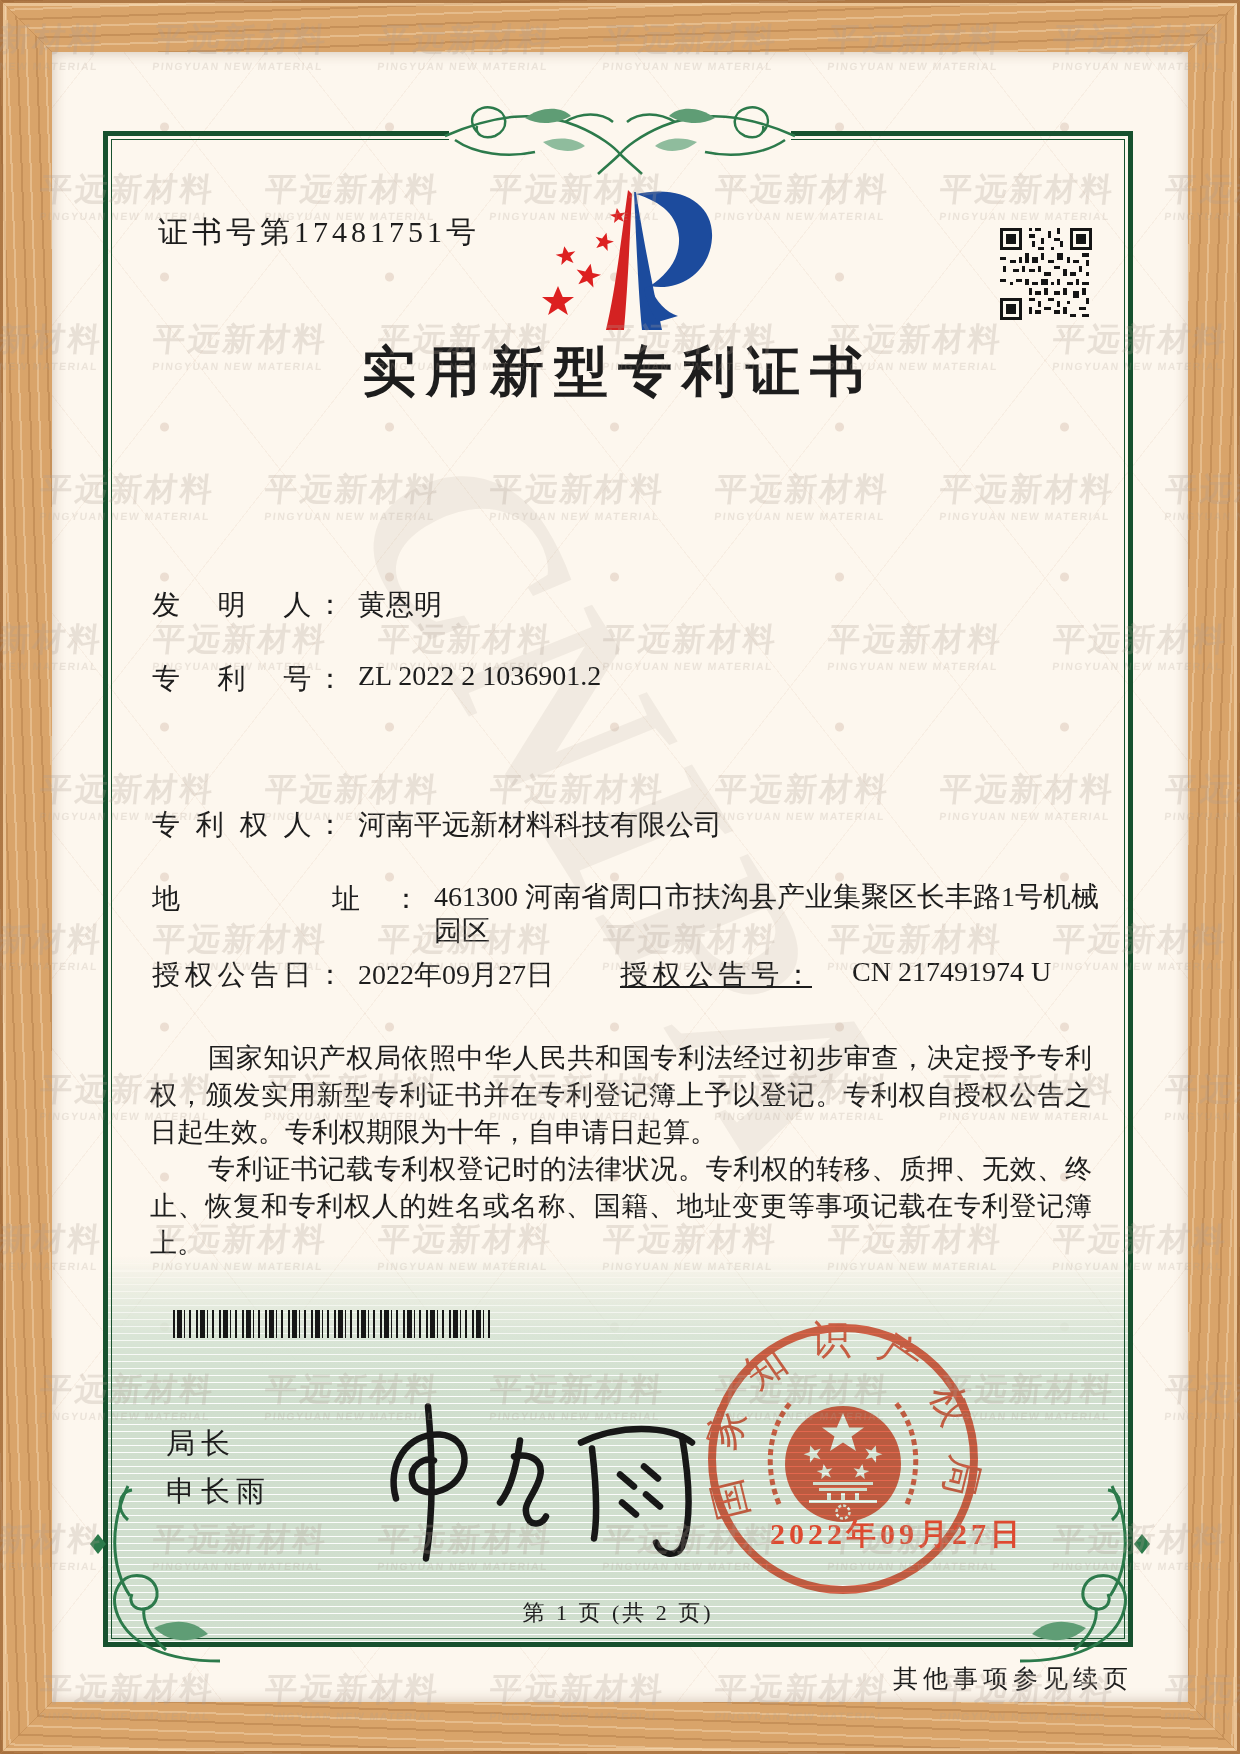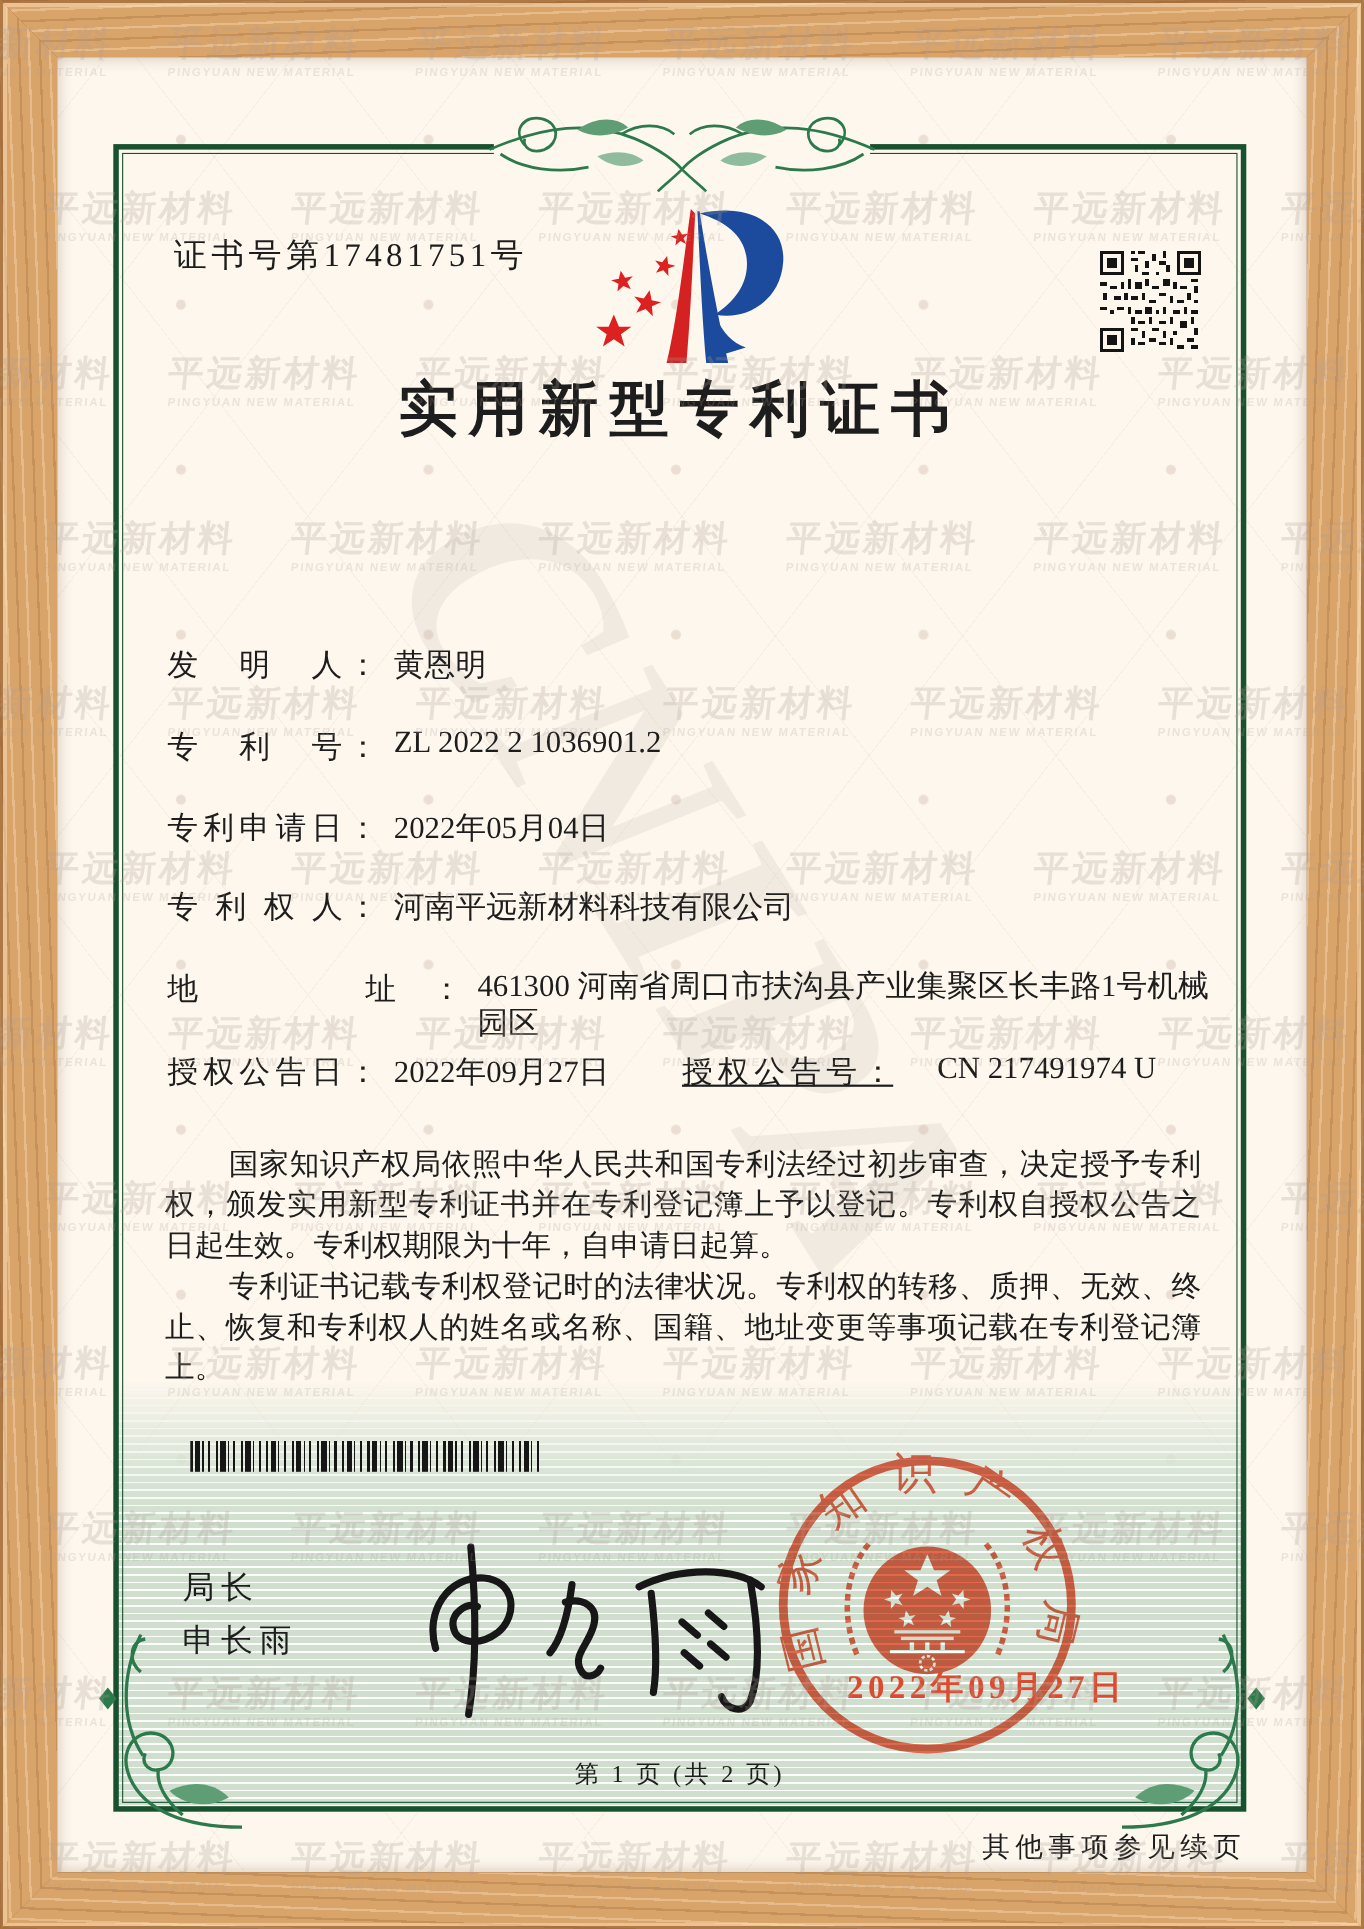--- a/index.html
+++ b/index.html
@@ -229,24 +229,20 @@
   <div class="abs title">实用新型专利证书</div>
 
   <div class="abs frow" style="top:586px">
     <span class="flabel">发　明　人：</span>
     <span class="fvalue">黄恩明</span>
   </div>
   <div class="abs frow" style="top:660px">
     <span class="flabel">专　利　号：</span>
     <span class="fvalue">ZL 2022 2 1036901.2</span>
   </div>
-  <div class="abs frow" style="top:734px">
-    <span class="flabel">专利申请日：</span>
-    <span class="fvalue">2022年05月04日</span>
-  </div>
   <div class="abs frow" style="top:806px">
     <span class="flabel">专 利 权 人：</span>
     <span class="fvalue">河南平远新材料科技有限公司</span>
   </div>
   <div class="abs frow addr" style="top:880px">
     <span class="flabel">地　　址：</span>
     <span class="fvalue">461300 河南省周口市扶沟县产业集聚区长丰路1号机械园区</span>
   </div>
   <div class="abs grow" style="top:956px">
     <span class="g-l1">授权公告日：</span>

